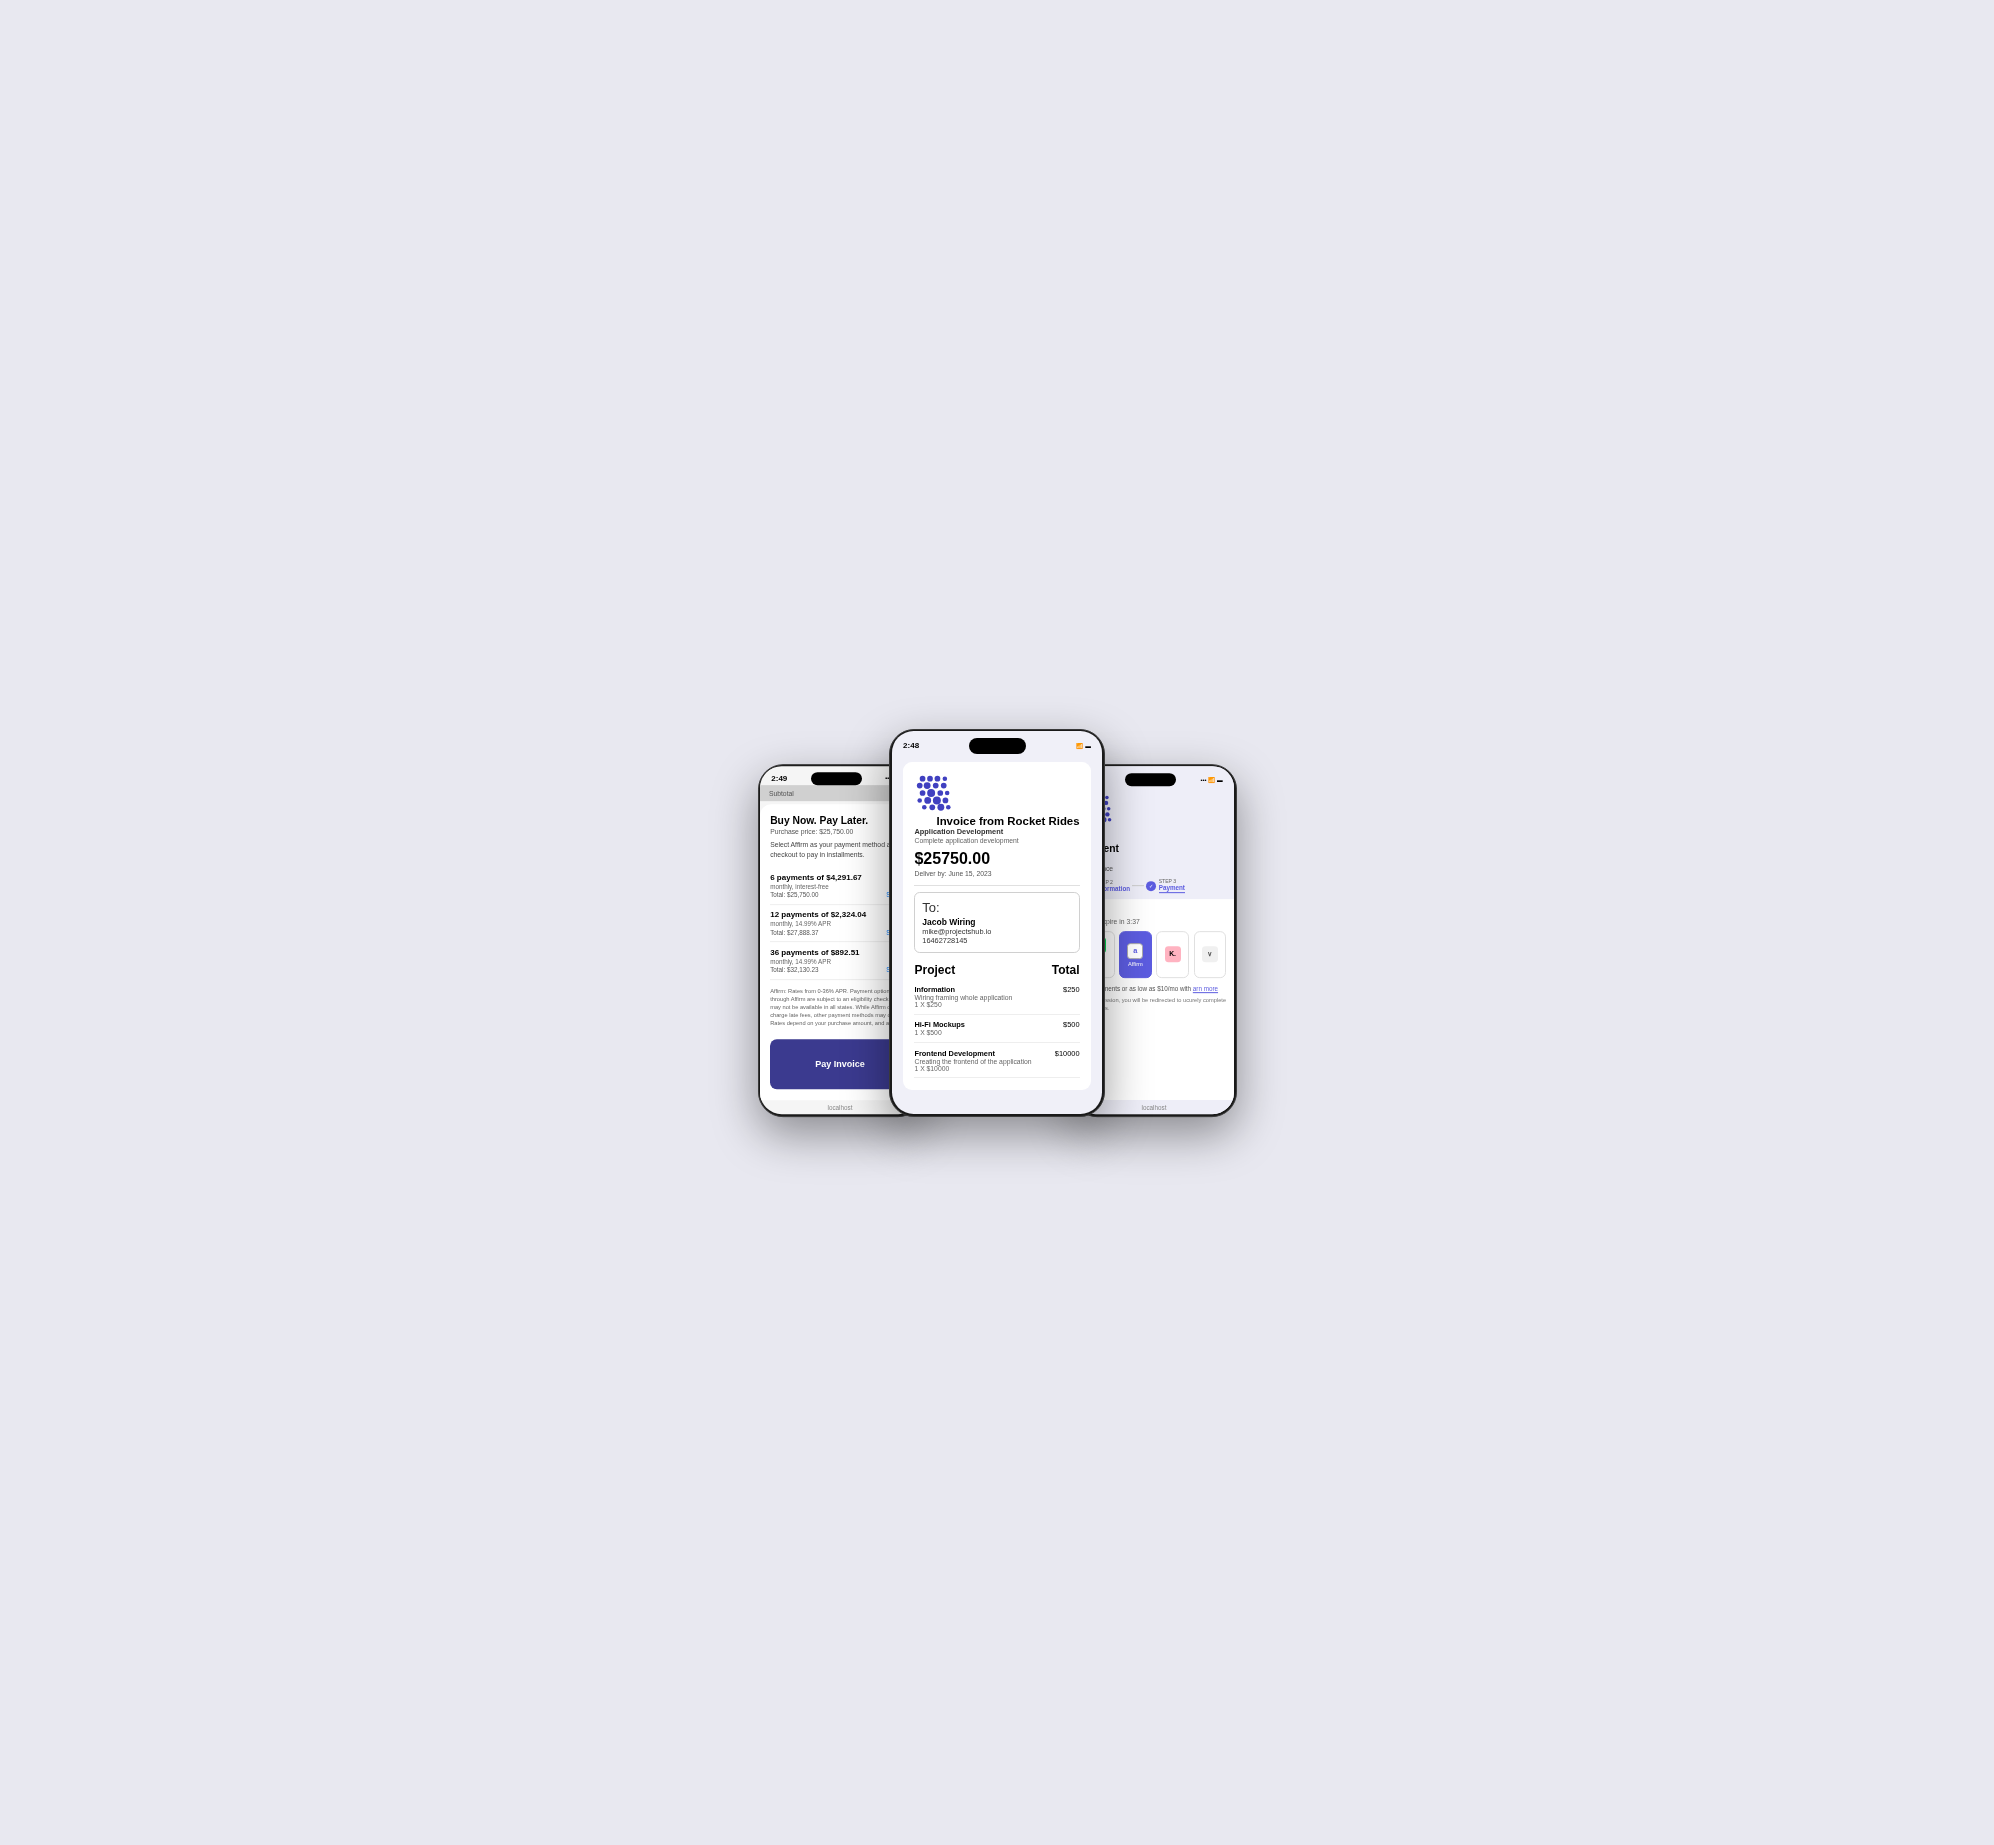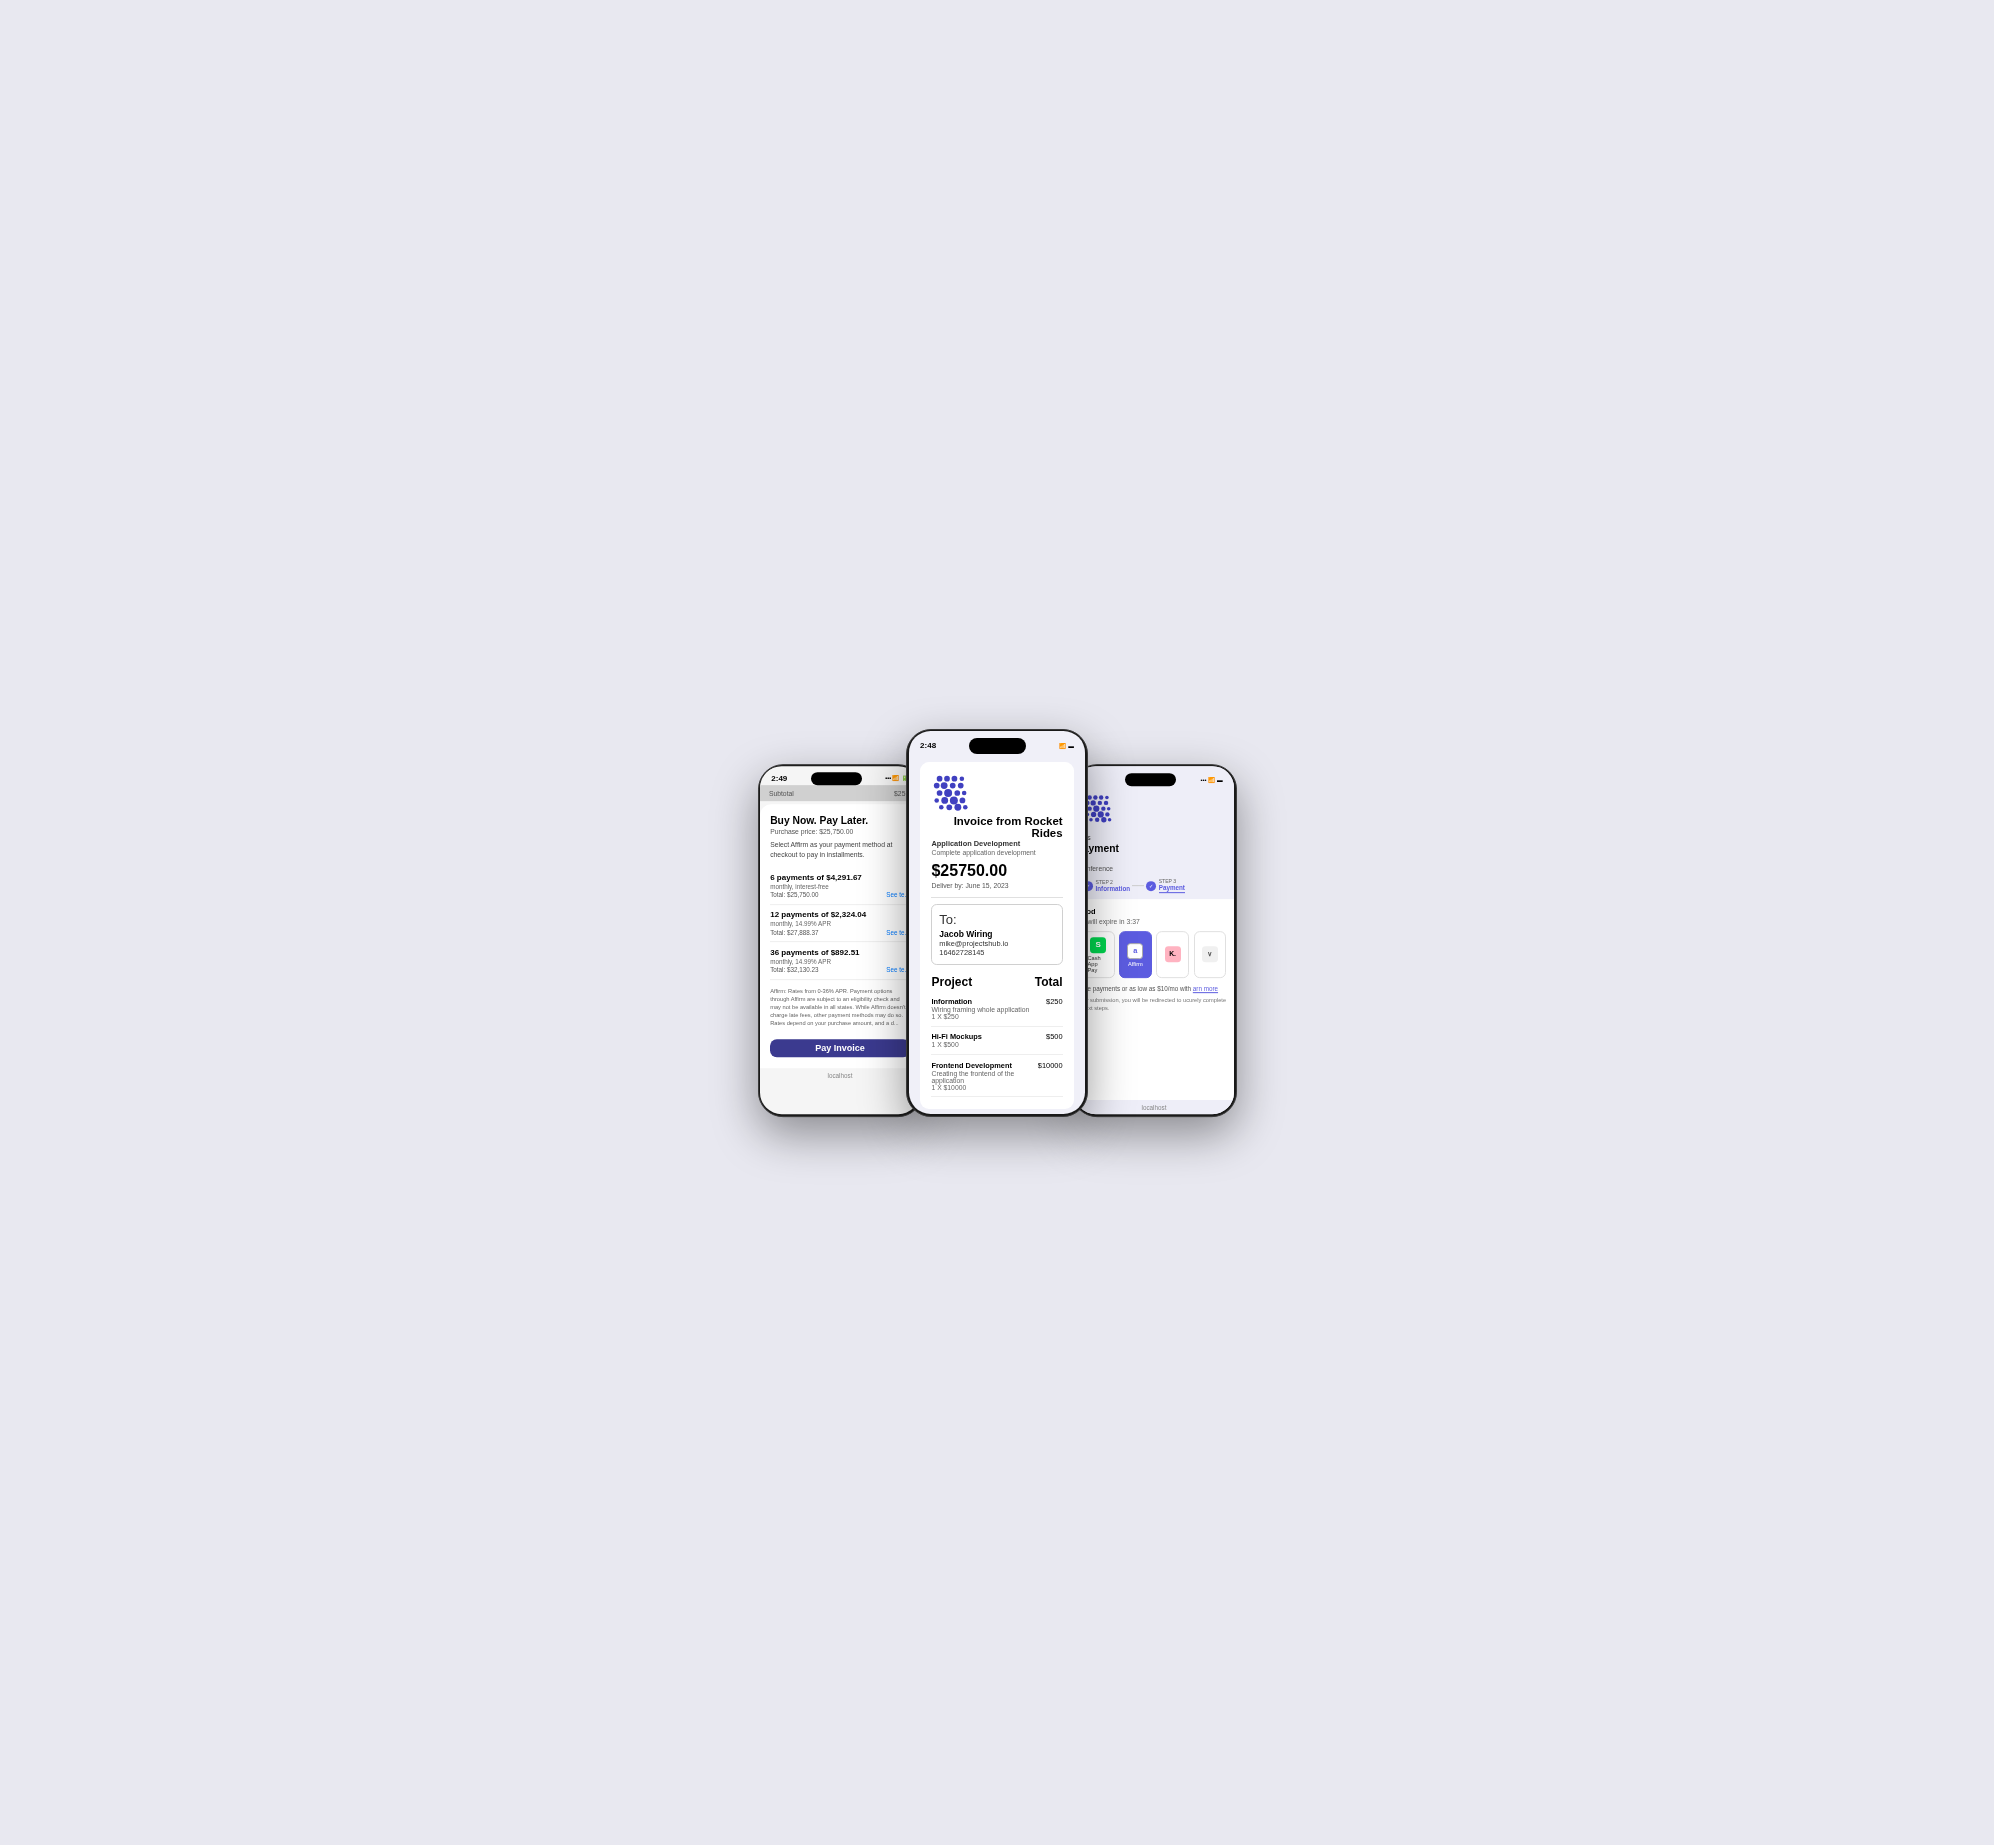--- a/index.html
+++ b/index.html
@@ -33,21 +33,21 @@
 
     .phone-inner {
       position: absolute;
       border-radius: 21.7px;
       overflow: hidden;
       background: #fff;
     }
 
     
     .phone-center {
-      width: 182px;
+      width: 216px;
       height: 388px;
       left: 50%;
       top: 50%;
       transform: translate(-50%, -50%);
       z-index: 10;
       border: 1.7px solid #3a3a3a;
     }
     .phone-center .phone-inner {
       top: 1.7px; left: 1.7px; right: 1.7px; bottom: 1.7px;
       background: #f0f0f8;
@@ -257,21 +257,21 @@
       padding: 5.7px 0;
       margin-top: 2.3px;
     }
 
     .pay-invoice-btn {
       background: #3b3a8f;
       color: #fff;
       border: none;
       border-radius: 6.8px;
       width: 100%;
-      padding: 4px;
+      padding: 20px;
       font-size: 9px;
       font-weight: 600;
       cursor: pointer;
       margin-top: 5.7px;
     }
 
     .localhost-bar {
       text-align: center;
       font-size: 6.3px;
       color: #888;

